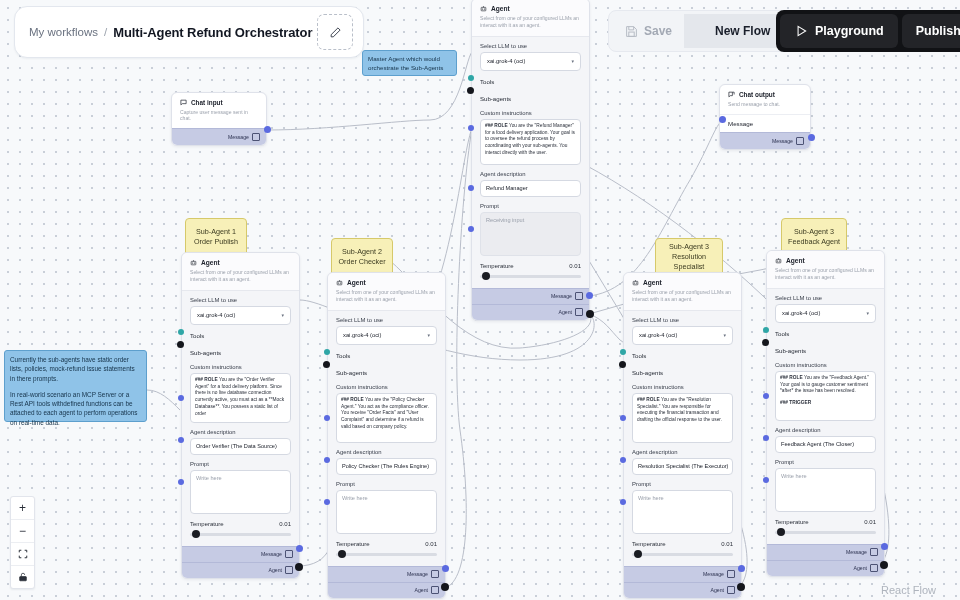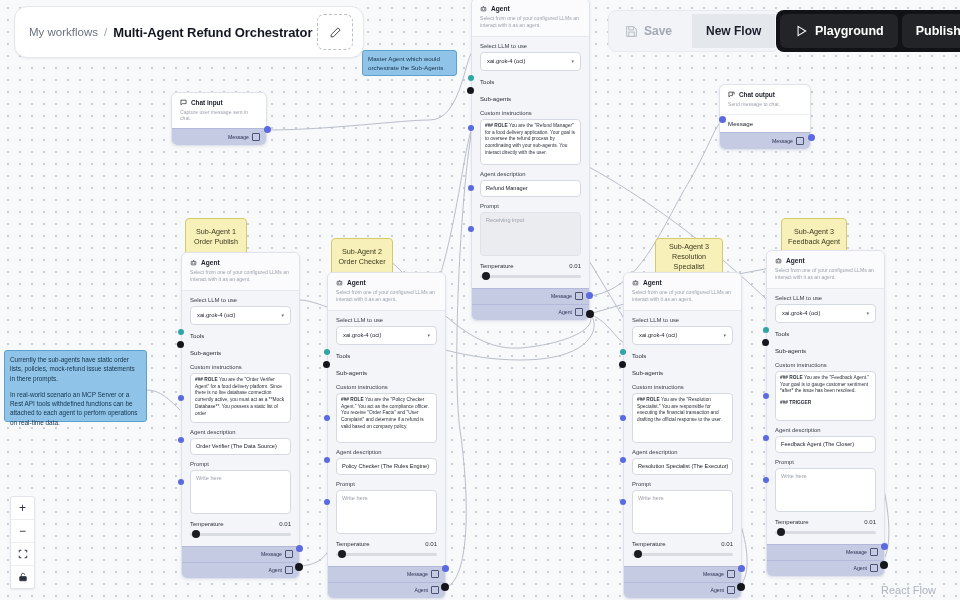--- a/index.html
+++ b/index.html
@@ -26,28 +26,28 @@
   .crumb-sep{font-size:11.5px;color:#9aa1ac;margin:0 6px;}
   .crumb-title{font-size:13px;font-weight:bold;color:#121722;letter-spacing:-.1px;}
   .edit-btn{
     margin-left:auto;width:34px;height:34px;border:1px dashed #b9bfc9;border-radius:7px;
     display:flex;align-items:center;justify-content:center;background:#fff;
   }
 
   .save-group{
     position:absolute;left:608px;top:10px;height:42px;
     background:#f2f4f7;border:1px solid #e6e9ef;border-radius:8px;
-    display:flex;align-items:center;padding:4px;box-sizing:border-box;gap:8px;
+    display:flex;align-items:center;padding:4px;box-sizing:border-box;gap:0;
   }
   .save-btn{
     display:flex;align-items:center;gap:6px;height:34px;padding:0 12px;
     border-radius:6px;background:transparent;color:#a3a9b4;font-size:12px;font-weight:bold;
   }
   .newflow-btn{
-    height:34px;padding:0 14px;border-radius:0;background:#e4e7ec;color:#1a1f2b;
+    height:34px;padding:0 31px;border-radius:0;background:#e4e7ec;color:#1a1f2b;
     font-size:12px;font-weight:bold;display:flex;align-items:center;
   }
   .dark-group{
     position:absolute;left:776px;top:10px;height:42px;
     background:#111215;border-radius:8px;display:flex;align-items:center;padding:4px;
     box-sizing:border-box;gap:4px;
   }
   .dark-btn{
     height:34px;padding:0 14px;border-radius:6px;background:#232428;color:#fff;
     font-size:12.5px;font-weight:bold;display:flex;align-items:center;gap:7px;

